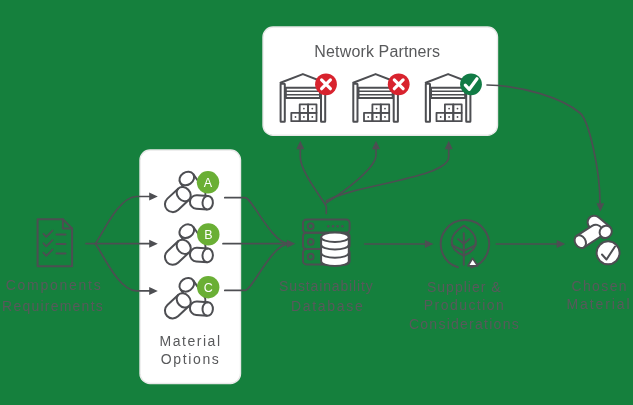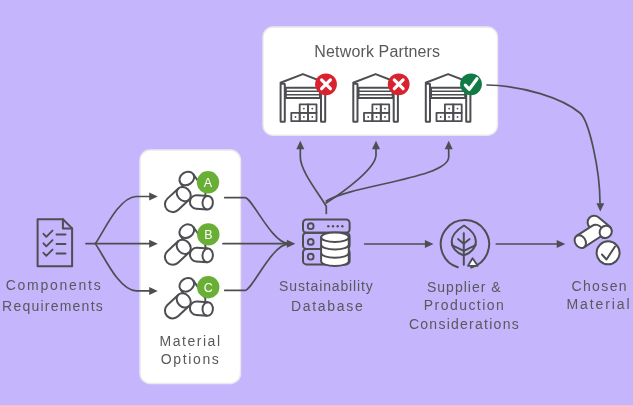--- a/index.html
+++ b/index.html
@@ -1,16 +1,16 @@
 <!DOCTYPE html>
 <html><head>
 <meta charset="utf-8">
 <style>
   html,body{margin:0;padding:0;background:#ffffff;}
-  #stage{position:relative;width:633px;height:405px;overflow:hidden;background:#c4b5fd;}
+  #stage{position:relative;width:633px;height:405px;overflow:hidden;background:#15803d;}
   svg{position:absolute;left:0;top:0;}
   text{font-family:"Liberation Sans",sans-serif;fill:#58595b;}
   svg{will-change:transform;}
   .lbl{font-size:14px;}
   .ttl{font-size:16px;}
 </style>
 </head>
 <body>
 <div id="stage">
 <svg width="633" height="405" viewBox="0 0 633 405">

